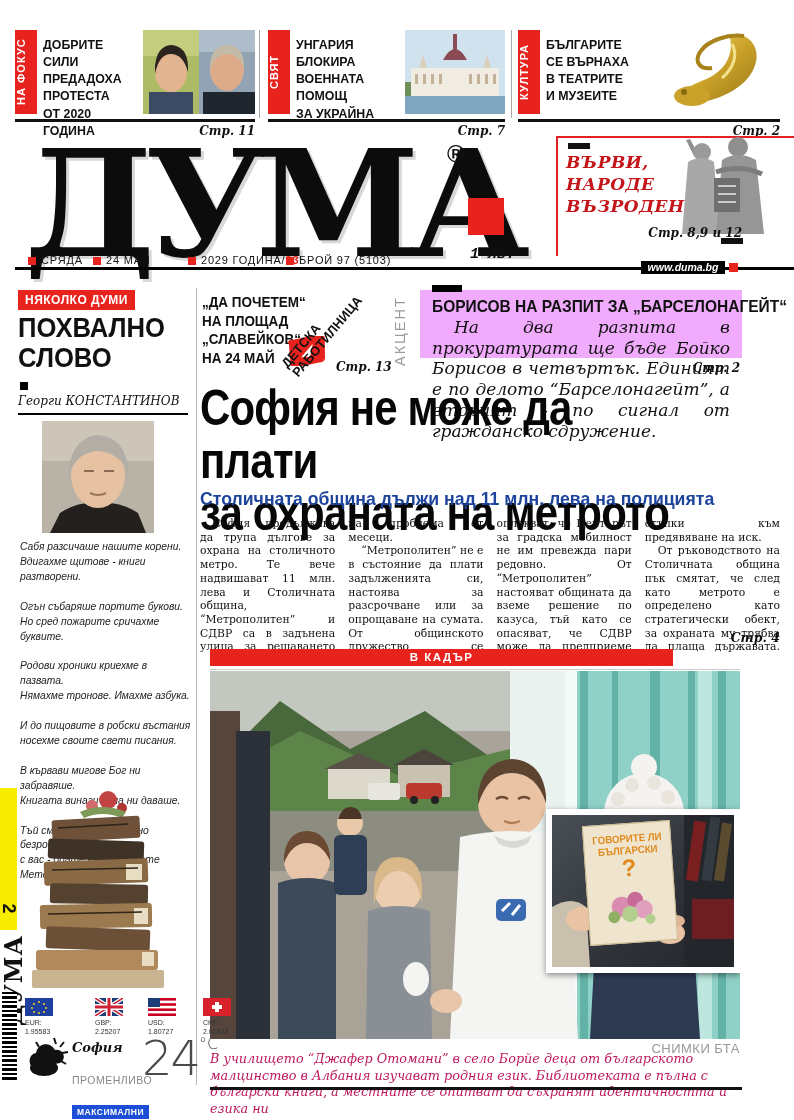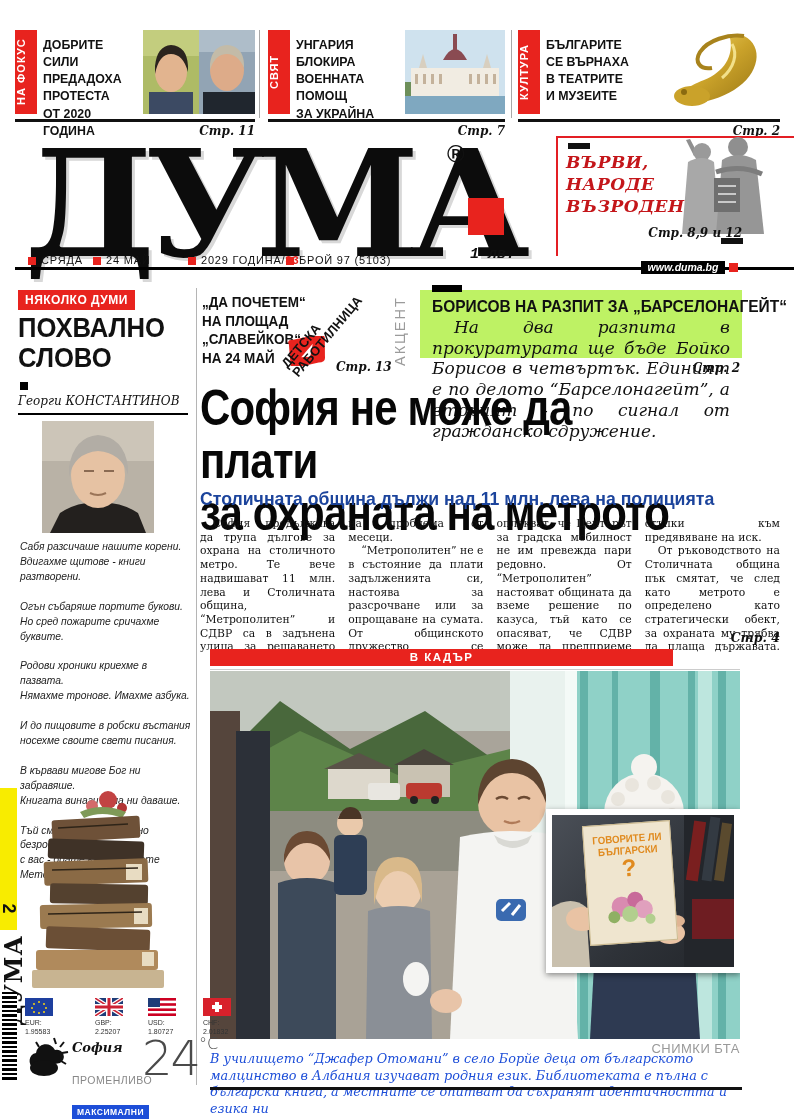--- a/index.html
+++ b/index.html
@@ -32,31 +32,31 @@
   
   #kicker{display:inline-block;background:#e8231e;color:#fff;font-weight:bold;font-size:12px;padding:3px 7px;letter-spacing:.5px;}
   #lc-title{font-weight:bold;font-size:27px;line-height:1.12;transform:scaleX(.95);transform-origin:0 0;}
   #author{font-family:"DejaVu Serif",serif;font-style:italic;font-size:12px;}
   #poem{font-style:italic;font-size:10.3px;line-height:1.45;color:#222;}
   
   #ws-title{font-weight:bold;font-size:14.5px;line-height:1.28;transform:scaleX(.93);transform-origin:0 0;}
   #ws-rot{transform:rotate(-50deg);transform-origin:0 100%;font-weight:bold;font-size:13px;line-height:1.05;text-align:left;}
   
   #ak-kicker{writing-mode:vertical-rl;transform:rotate(180deg);color:#9b9b9b;font-size:14.5px;letter-spacing:2px;}
-  #ak-box{background:#bef264;}
+  #ak-box{background:#f0abfc;}
   #ak-title{font-weight:bold;font-size:16.5px;transform:scaleX(.94);transform-origin:0 0;white-space:nowrap;}
   #ak-lead{font-family:"DejaVu Serif",serif;font-style:italic;font-size:17px;line-height:1.22;text-align:justify;text-indent:22px;}
   
   #headline{font-weight:bold;font-size:50px;line-height:1.05;letter-spacing:-1px;transform:scaleX(.84);transform-origin:0 0;color:#070707;}
   #subhead{font-weight:bold;font-size:19px;color:#1c449c;transform:scaleX(.93);transform-origin:0 0;white-space:nowrap;}
   #body-cols{column-count:4;column-gap:13px;height:140px;overflow:hidden;
              font-family:"DejaVu Serif",serif;font-size:10.8px;line-height:1.27;text-align:justify;}
   #body-cols p{margin:0;text-indent:13px;}
   #band{background:#e8231e;color:#fff;font-weight:bold;font-size:11.5px;letter-spacing:1.5px;text-align:center;line-height:17px;}
-  #caption{font-family:"DejaVu Serif",serif;font-style:italic;font-size:12.8px;line-height:1.3;color:#1d4ed8;}
+  #caption{font-family:"DejaVu Serif",serif;font-style:italic;font-size:12.8px;line-height:1.3;color:#be185d;}
   #credit{font-size:13px;color:#999;letter-spacing:.5px;text-align:right;}
   
   #spine-yellow{background:#f8ec00;}
   #spine-num{font-weight:bold;font-size:18px;transform:rotate(90deg);}
   #spine-logo{font-family:"DejaVu Serif",serif;font-weight:bold;font-size:24px;transform:rotate(-90deg);letter-spacing:1px;}
   .barcode{background:repeating-linear-gradient(180deg,#000 0 2px,#fff 2px 4px,#000 4px 7px,#fff 7px 9px);}
   
   .cur{position:absolute;top:998px;font-size:7px;color:#333;line-height:1.3;}
   .cur .fl{width:28px;height:18px;margin-bottom:2px;}
   #wx-city{font-family:"DejaVu Serif",serif;font-style:italic;font-weight:bold;font-size:13px;}

